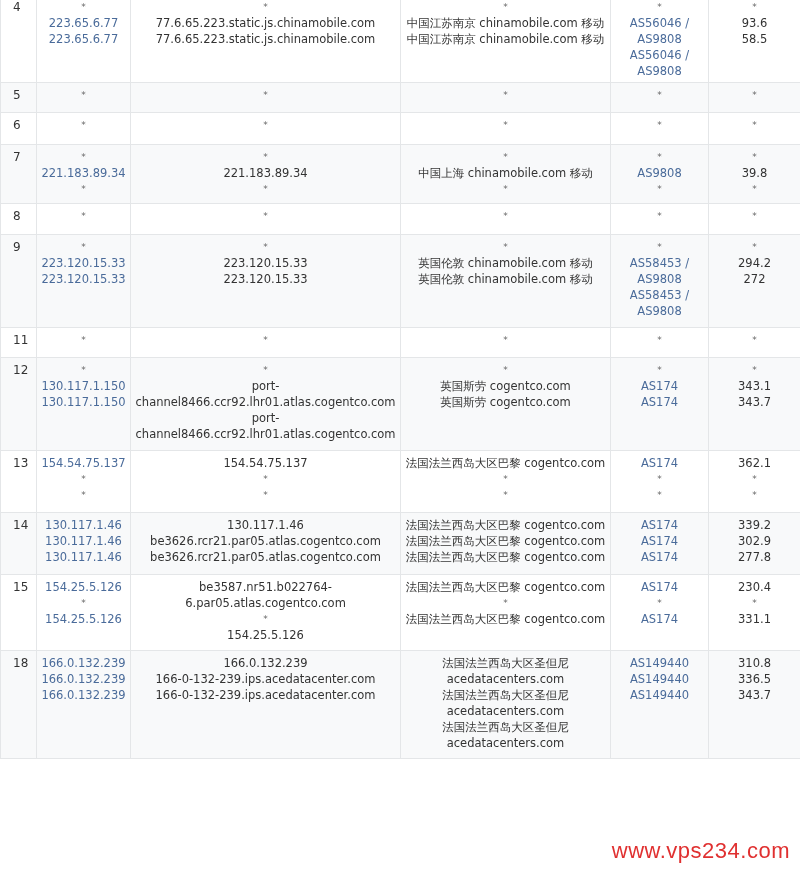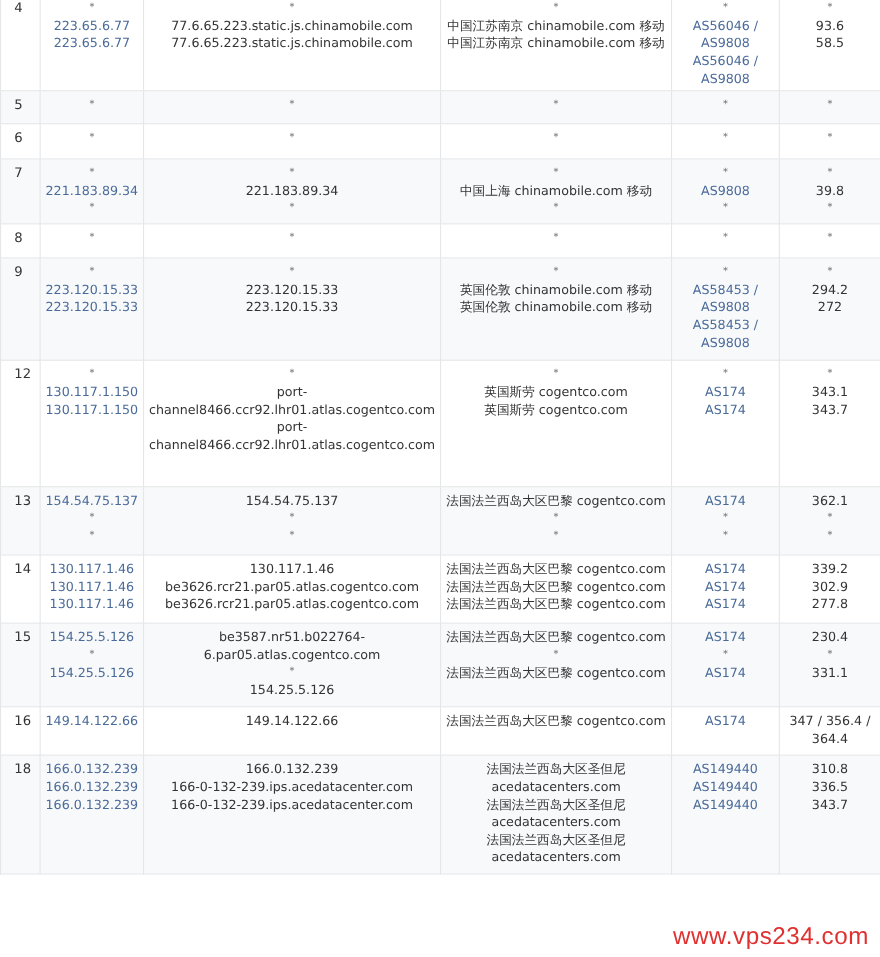--- a/index.html
+++ b/index.html
@@ -166,21 +166,39 @@
           <span class="ln link">AS9808</span>
           <span class="ln link">AS58453 /</span>
           <span class="ln link">AS9808</span>
         </td>
         <td>
           <span class="ln dim">*</span>
           <span class="ln">294.2</span>
           <span class="ln">272</span>
         </td>
       </tr>
-      <tr style="height: 115px;">
+      <tr style="height: 30px;">
+        <td class="hop">11</td>
+        <td>
+          <span class="ln dim">*</span>
+        </td>
+        <td>
+          <span class="ln dim">*</span>
+        </td>
+        <td>
+          <span class="ln dim">*</span>
+        </td>
+        <td>
+          <span class="ln dim">*</span>
+        </td>
+        <td>
+          <span class="ln dim">*</span>
+        </td>
+      </tr>
+      <tr style="height: 93px;">
         <td class="hop">12</td>
         <td>
           <span class="ln dim">*</span>
           <span class="ln link">130.117.1.150</span>
           <span class="ln link">130.117.1.150</span>
         </td>
         <td>
           <span class="ln dim">*</span>
           <span class="ln">port-</span>
           <span class="ln">channel8466.ccr92.lhr01.atlas.cogentco.com</span>
@@ -279,39 +297,20 @@
         </td>
         <td>
           <span class="ln link">AS174</span>
           <span class="ln dim">*</span>
           <span class="ln link">AS174</span>
         </td>
         <td>
           <span class="ln">230.4</span>
           <span class="ln dim">*</span>
           <span class="ln">331.1</span>
-        </td>
-      </tr>
-      <tr style="height: 44px;">
-        <td class="hop">16</td>
-        <td>
-          <span class="ln link">149.14.122.66</span>
-        </td>
-        <td>
-          <span class="ln">149.14.122.66</span>
-        </td>
-        <td>
-          <span class="ln">法国法兰西岛大区巴黎 cogentco.com</span>
-        </td>
-        <td>
-          <span class="ln link">AS174</span>
-        </td>
-        <td>
-          <span class="ln">347 / 356.4 /</span>
-          <span class="ln">364.4</span>
         </td>
       </tr>
       <tr style="height: 108px;">
         <td class="hop">18</td>
         <td>
           <span class="ln link">166.0.132.239</span>
           <span class="ln link">166.0.132.239</span>
           <span class="ln link">166.0.132.239</span>
         </td>
         <td>

